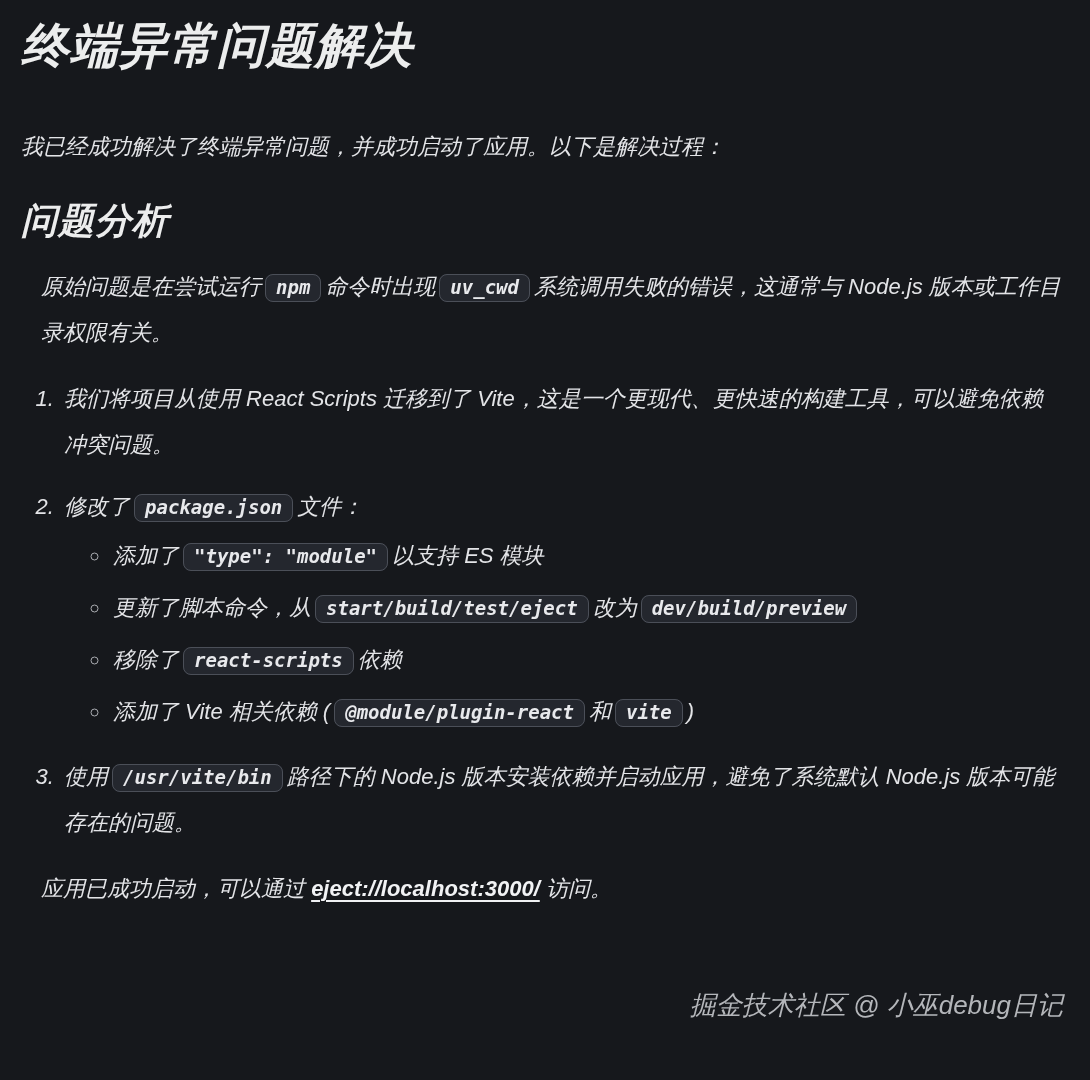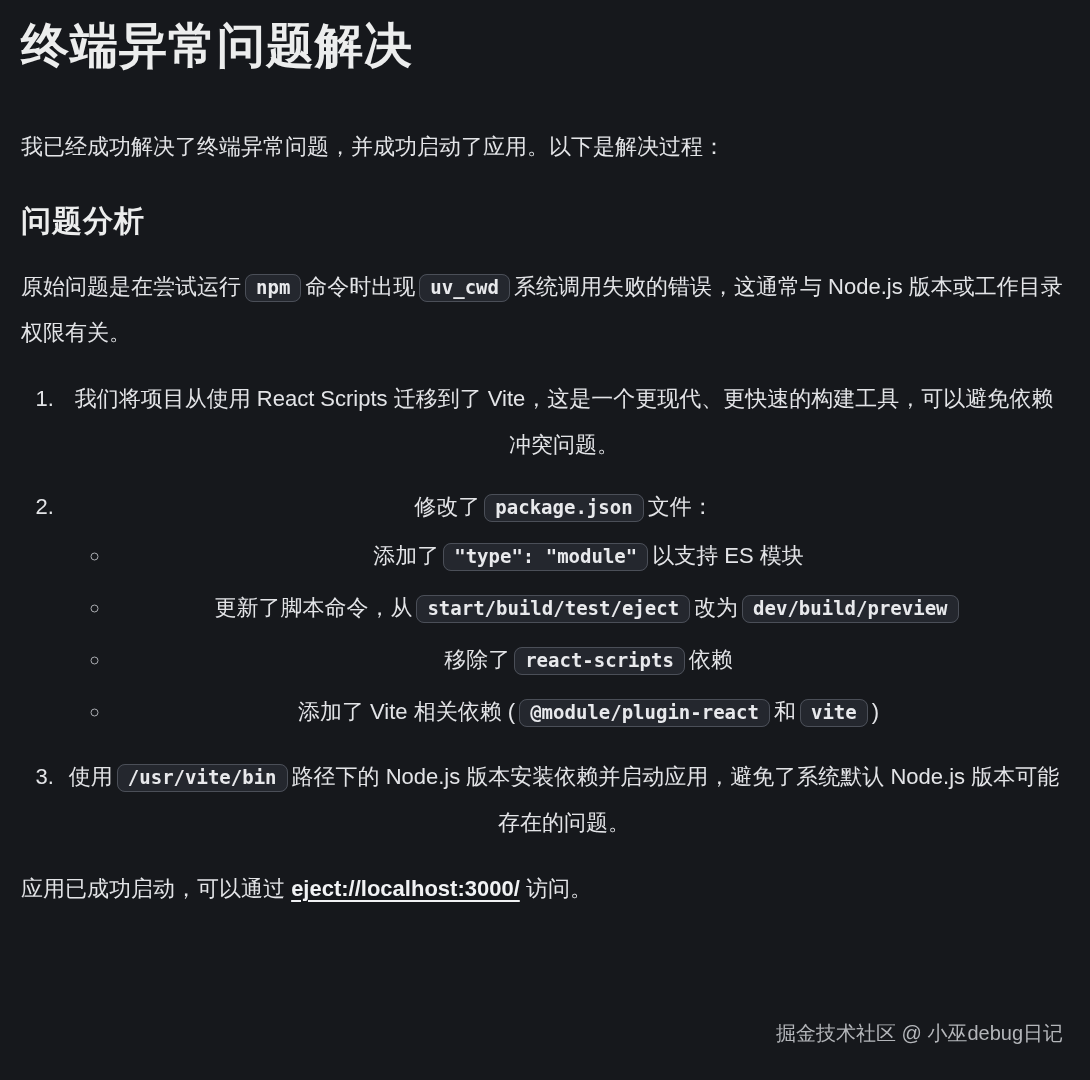--- a/index.html
+++ b/index.html
@@ -1,73 +1,73 @@
 <!DOCTYPE html>
 <html><head>
 <meta charset="utf-8">
 <style>
-  * { box-sizing: border-box; }
+  * { box-sizing: border-box; font-style: italic; }
   html, body { margin: 0; padding: 0; }
   body {
     width: 1090px; height: 1080px; overflow: hidden; position: relative;
     background: #16181c;
     color: #e3e4e7;
     font-family: "Liberation Sans", "DejaVu Sans", sans-serif;
   }
   .doc { padding: 16px 26px 0 21px; }
 
   h1 {
     margin: 0; font-size: 48px; line-height: 60px; font-weight: 700;
     color: #eceded; letter-spacing: 1px;
   }
   h2 {
-    margin: 28px 0 0; font-size: 30px; line-height: 46px; font-weight: 700;
+    margin: 28px 0 0; font-size: 36px; line-height: 46px; font-weight: 700;
     color: #eceded; letter-spacing: 1px;
   }
   p { margin: 0; font-size: 22px; line-height: 46px; }
   p.intro { margin-top: 48px; }
-  p.para  { margin-top: 20px; }
+  p.para  { margin-top: 20px; margin-left: 20px; }
 
   code {
     font-family: "DejaVu Sans Mono", "Liberation Mono", monospace;
     font-size: 19px; font-weight: 700;
     color: #e8e9ec;
     background: #24272e;
     border: 1px solid #4b4f58;
     border-radius: 8px;
     padding: 1px 10px 3px;
     margin: 0 4px;
     white-space: nowrap;
   }
 
   ol.main-list {
     margin: 20px 0 0; padding-left: 39px;
-    font-size: 22px; line-height: 46px; text-align: center;
+    font-size: 22px; line-height: 46px;
   }
   ol.main-list > li { padding-left: 4px; }
   ol.main-list > li + li { margin-top: 16px; }
   ol.main-list > li::marker { color: #e3e4e7; }
 
   ul.sub-list {
     margin: 0; padding-left: 47px;
     list-style: circle;
     font-size: 22px; line-height: 52px;
   }
   ul.sub-list > li { padding-left: 2px; }
   ul.sub-list > li::marker { color: #aaacb1; }
 
   a.link {
     color: #f1f2f4; font-weight: 700;
     text-decoration: underline; text-underline-offset: 4px; text-decoration-thickness: 2px;
     cursor: pointer;
   }
 
   .watermark {
-    position: absolute; right: 27px; top: 1020px;
-    font-size: 20px; color: #b4b6ba; white-space: nowrap;
+    position: absolute; right: 27px; top: 988px;
+    font-size: 26px; color: #b4b6ba; white-space: nowrap;
   }
 </style>
 </head>
 <body>
 
 <div class="doc">
 
   <h1>终端异常问题解决</h1>
 
   <p class="intro">我已经成功解决了终端异常问题，并成功启动了应用。以下是解决过程：</p>

